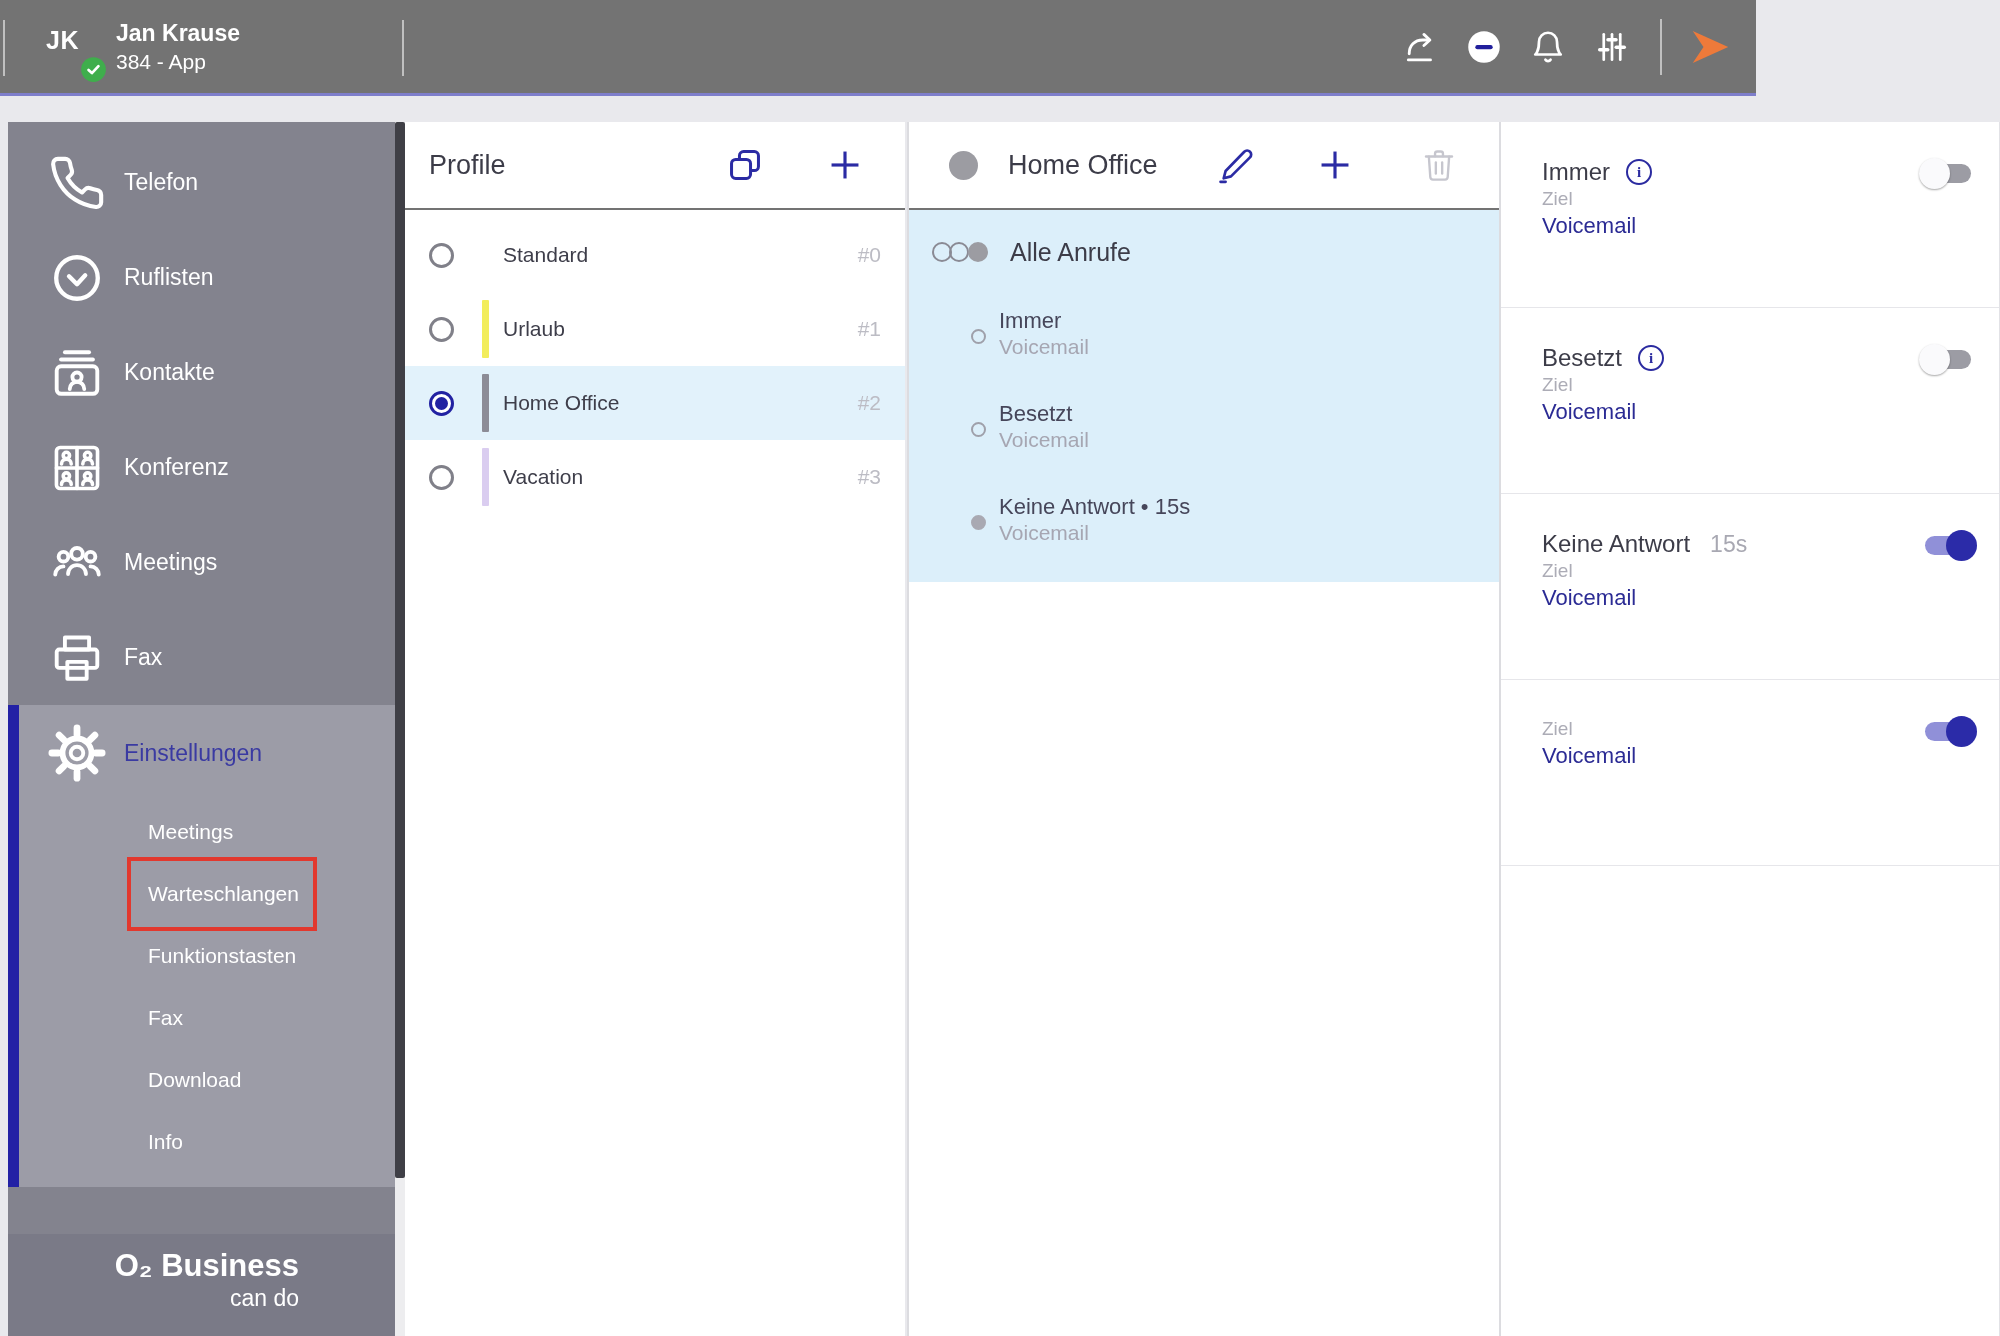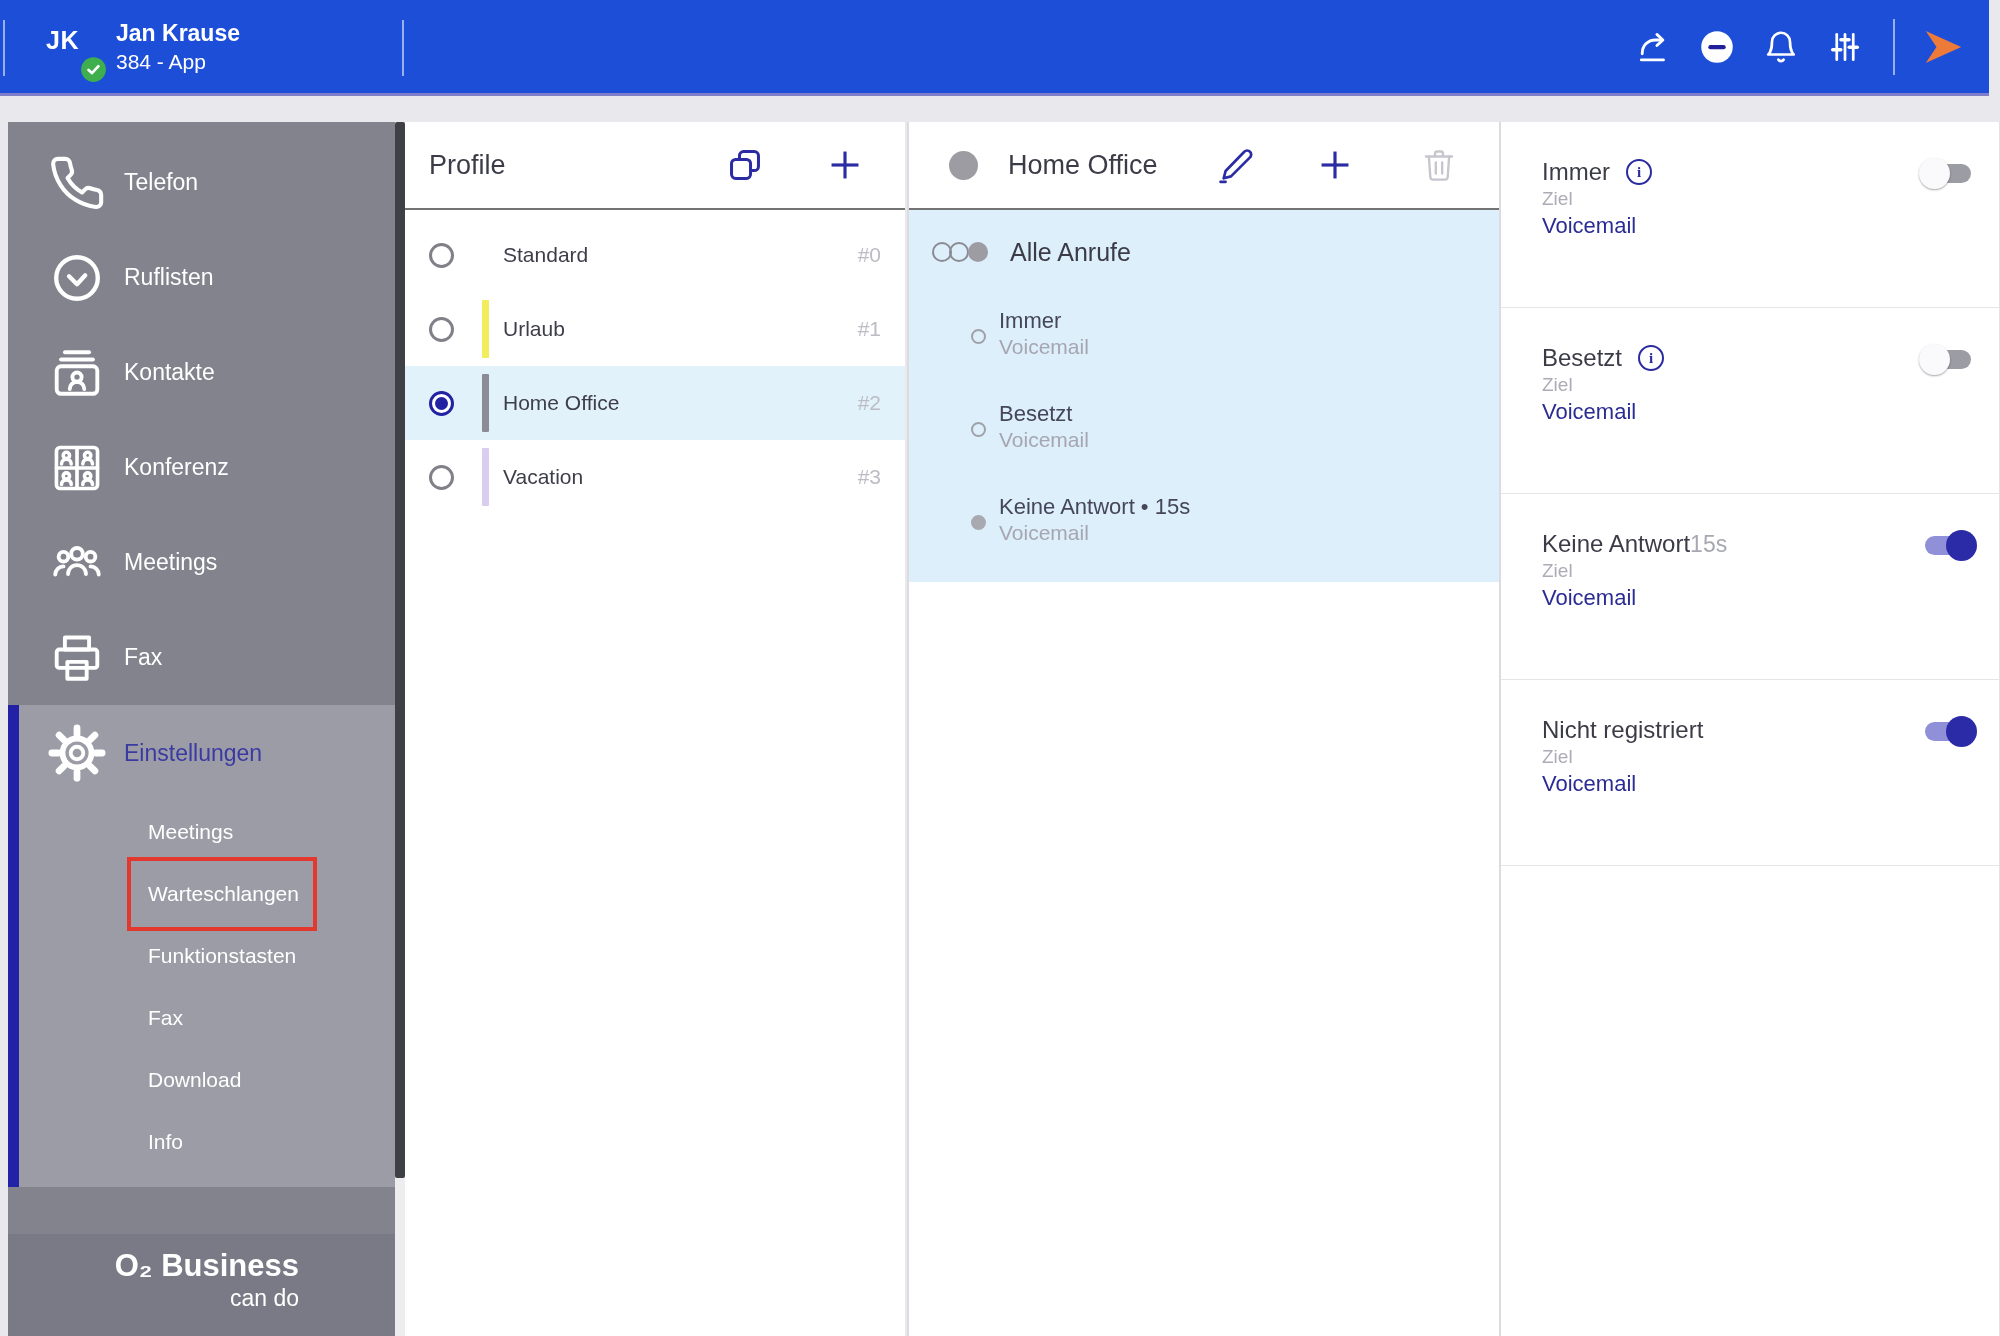--- a/index.html
+++ b/index.html
@@ -1,20 +1,20 @@
 <!DOCTYPE html>
 <html><head>
 <meta charset="utf-8">
 <style>
   html,body{margin:0;padding:0;}
   body{font-family:"Liberation Sans","DejaVu Sans",sans-serif;background:#E9E9ED;}
   .app{position:relative;width:2000px;height:1336px;background:#E9E9ED;overflow:hidden;}
 
   
-  .topbar{position:absolute;left:0;top:0;width:1989px;height:93px;background:#1d4ed8;border-bottom:3px solid #7E7ECB;color:#fff;}
+  .topbar{position:absolute;left:0;top:0;width:1756px;height:93px;background:#737373;border-bottom:3px solid #7E7ECB;color:#fff;}
   .tb-divider{position:absolute;top:20px;width:2px;height:56px;background:rgba(255,255,255,0.55);}
   .avatar{position:absolute;left:46px;top:26px;width:64px;height:56px;}
   .avatar-initials{font-size:25px;font-weight:bold;letter-spacing:.5px;}
   .presence{position:absolute;left:34px;top:30px;width:27px;height:27px;}
   .userinfo{position:absolute;left:116px;top:18px;}
   .user-name{font-size:23px;font-weight:bold;line-height:30px;}
   .user-line{font-size:21px;line-height:28px;}
   .tb-icons{position:absolute;right:0;top:0;height:93px;display:flex;align-items:center;}
   .tb-iconbtn{width:64px;height:64px;display:flex;align-items:center;justify-content:center;cursor:pointer;color:#fff;}
   .tb-iconbtn svg{width:36px;height:36px;}
@@ -81,21 +81,21 @@
   .rule-bullet{width:15px;height:15px;border-radius:50%;border:2.5px solid #9FA0AA;box-sizing:border-box;margin-left:62px;margin-top:22px;flex:0 0 auto;background:transparent;}
   .rule-bullet.filled{background:#A9A9B2;border-color:#A9A9B2;}
   .rule-text{margin-left:13px;}
   .rule-name{font-size:22px;color:#46465A;line-height:27px;}
   .rule-target{font-size:21px;color:#A6A6B2;line-height:26px;}
 
   
   .fw-section{position:relative;height:186px;border-bottom:1px solid #E6E6EA;box-sizing:border-box;padding:36px 0 0 41px;}
   .fw-head{display:flex;align-items:center;}
   .fw-title{font-size:24px;color:#3C3C48;}
-  .fw-suffix{font-size:23px;color:#A8A8B2;}
+  .fw-suffix{font-size:23px;color:#A8A8B2;margin-left:20px;}
   .info-icon{width:26px;height:26px;border:2.5px solid #2B2BA0;border-radius:50%;box-sizing:border-box;margin-left:16px;color:#2B2BA0;font-size:15px;font-weight:bold;display:flex;align-items:center;justify-content:center;cursor:pointer;font-family:"Liberation Serif","DejaVu Serif",serif;}
   .fw-ziel{font-size:19px;color:#ACACB6;line-height:25px;}
   .fw-target{font-size:22px;color:#2B2B94;line-height:30px;}
   .toggle{position:absolute;right:28px;top:42px;width:46px;height:19px;border-radius:10px;background:#9C9CA4;cursor:pointer;}
   .toggle .knob{position:absolute;top:-6px;left:-6px;width:31px;height:31px;border-radius:50%;background:#FAFAFC;box-shadow:0 1px 2px rgba(0,0,0,0.35);}
   .toggle.on{background:#9090D8;}
   .toggle.on .knob{left:auto;right:-6px;background:#2B2BA8;box-shadow:none;}
 
   svg{display:block;}
   .stroke{fill:none;stroke:currentColor;}
@@ -438,23 +438,20 @@
         <span class="fw-suffix">15s</span>
       </div>
       <div class="toggle on">
           <span class="knob"></span>
         </div>
       <div class="fw-ziel">Ziel</div>
       <div class="fw-target">Voicemail</div>
     </div>
 
     <div class="fw-section">
-      <div class="fw-head">
-        <span class="fw-title">Nicht registriert</span>
-      </div>
       <div class="toggle on">
           <span class="knob"></span>
         </div>
       <div class="fw-ziel">Ziel</div>
       <div class="fw-target">Voicemail</div>
     </div>
   </div>
 
 </div>
 

